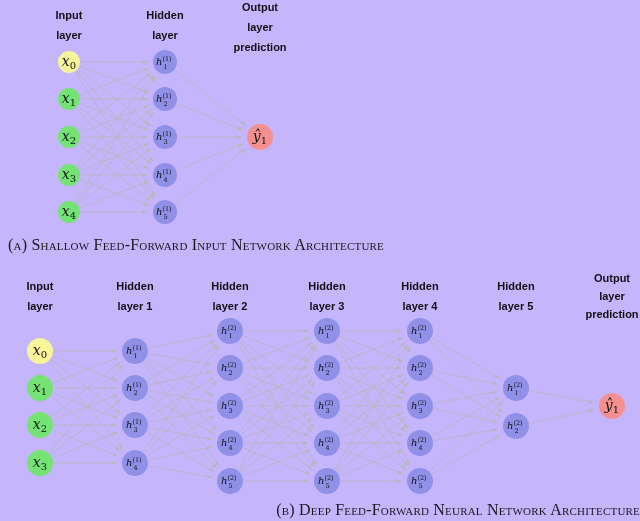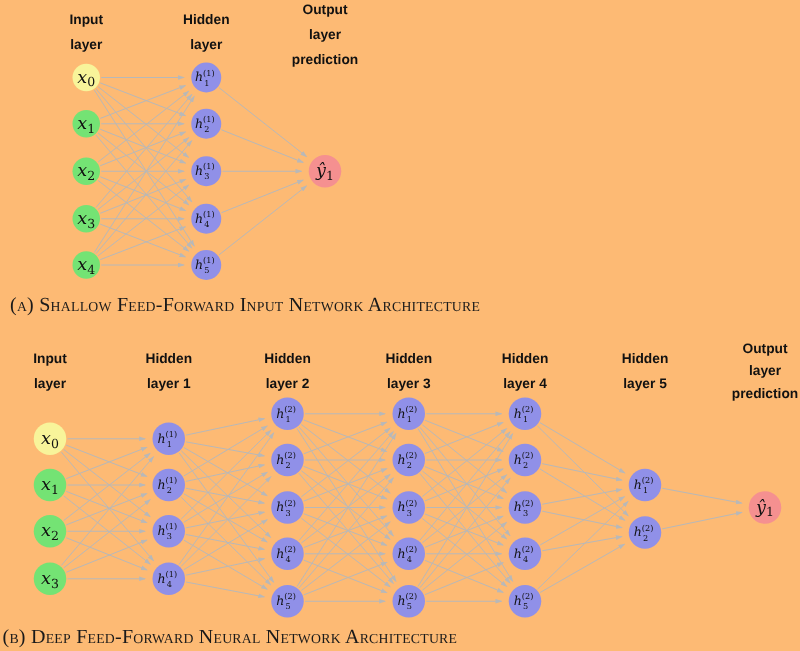--- a/index.html
+++ b/index.html
@@ -5,37 +5,37 @@
   html, body {
     margin: 0;
     padding: 0;
     background: #ffffff;
     width: 640px;
     font-family: "Liberation Sans", sans-serif;
   }
   .page {
     width: 640px;
     height: 521px;
-    background: #fdba74;
+    background: #c4b5fd;
     overflow: hidden;
     position: relative;
   }
   figure { margin: 0; padding: 0; }
   svg { display: block; }
   figcaption {
     font-family: "Liberation Serif", serif;
     font-variant: small-caps;
     font-size: 16px;
     line-height: 19px;
     color: #1a1a1a;
     letter-spacing: 0.2px;
     white-space: nowrap;
   }
   #caption-a { margin: 7px 0 10px 8px; }
-  #caption-b { margin: 2px 0 0 2px; }
+  #caption-b { margin: 2px 0 0 2px; text-align: right; }
   .hdr {
     font-family: "Liberation Sans", sans-serif;
     font-weight: bold;
     font-size: 11px;
     fill: #111111;
   }
   .mathlab {
     font-family: "DejaVu Serif", "Liberation Serif", serif;
     fill: #111111;
   }

